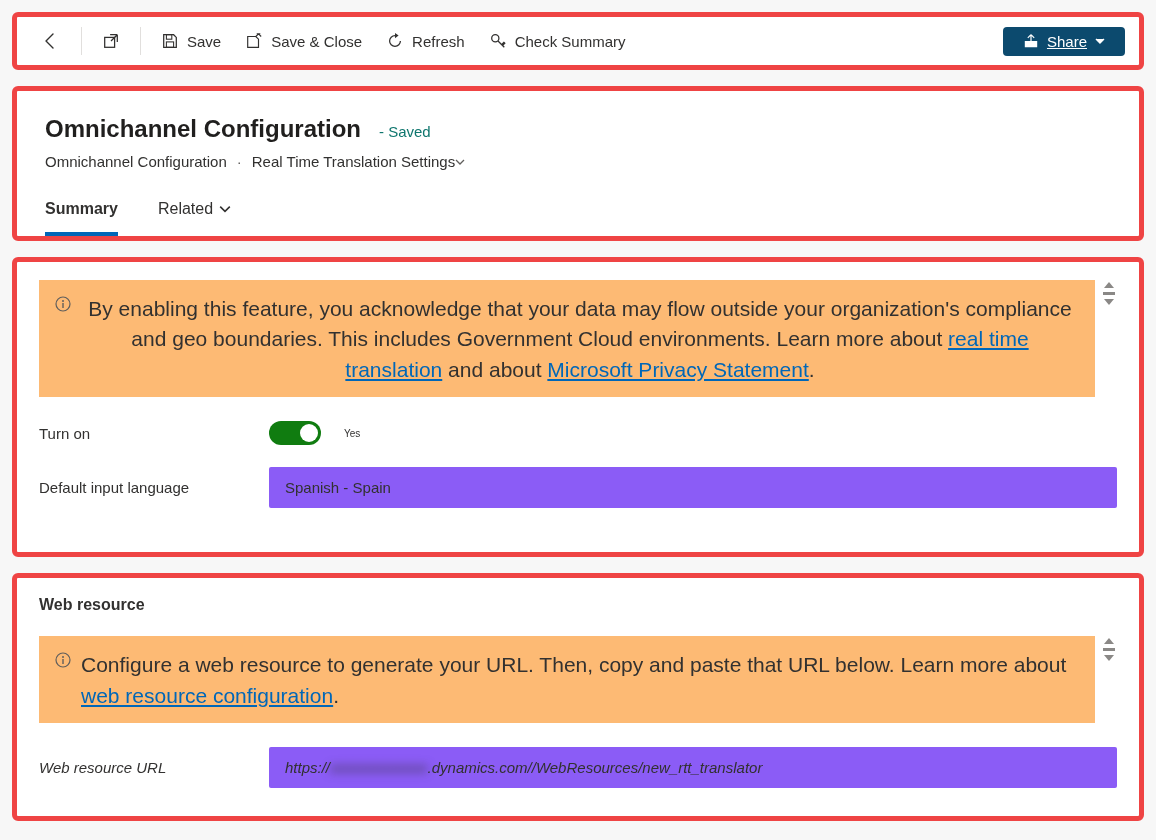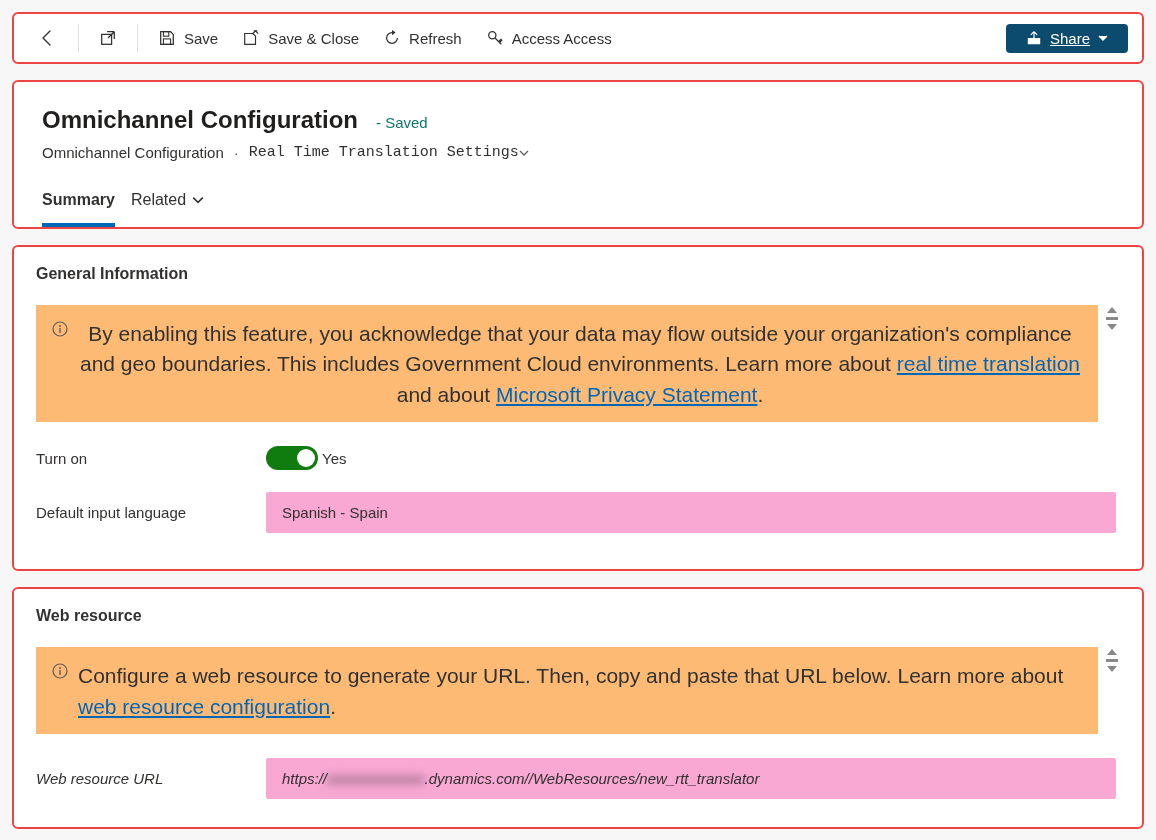--- a/index.html
+++ b/index.html
@@ -5,21 +5,21 @@
   * { box-sizing: border-box; margin: 0; padding: 0; }
   body {
     font-family: "Segoe UI", -apple-system, BlinkMacSystemFont, sans-serif;
     background: #f7f7f7;
     color: #323130;
     font-size: 14px;
     padding: 12px;
   }
   .card {
     background: #fff;
-    border: 2px solid #ef4444;
+    border: 5px solid #ef4444;
     border-radius: 6px;
     margin-bottom: 16px;
   }
   .toolbar {
     display: flex;
     align-items: center;
     padding: 8px 14px;
     gap: 4px;
   }
   .toolbar .btn {
@@ -73,21 +73,21 @@
     display: flex;
     align-items: center;
     gap: 10px;
     font-size: 15px;
     color: #323130;
     margin-bottom: 22px;
   }
   .breadcrumb .bc-sep { color: #605e5c; }
   .tabs {
     display: flex;
-    gap: 16px;
+    gap: 40px;
   }
   .tab {
     display: flex;
     align-items: center;
     gap: 6px;
     padding: 8px 0 14px 0;
     font-size: 16px;
     color: #323130;
     cursor: pointer;
     border-bottom: 4px solid transparent;
@@ -163,27 +163,27 @@
   .toggle .knob {
     position: absolute;
     right: 3px;
     top: 3px;
     width: 18px;
     height: 18px;
     background: #fff;
     border-radius: 50%;
   }
   .toggle-label {
-    margin-left: 4px;
-    font-size: 15px;
+    margin-left: 23px;
+    font-size: 10px;
   }
   .select-field, .text-field {
     flex: 1;
     max-width: 850px;
-    background: #f9a8d4;
+    background: #8b5cf6;
     border: none;
     padding: 12px 16px;
     font-size: 15px;
     color: #323130;
     font-family: inherit;
     border-radius: 2px;
   }
   .info-box.left-align { text-align: left; padding-left: 42px; }
   .blurred {
     filter: blur(5px);
@@ -240,21 +240,21 @@
       </span>
       <span>Refresh</span>
     </button>
     <button class="btn">
       <span class="icon">
         <svg width="18" height="18" viewBox="0 0 20 20">
             <circle cx="7" cy="7" r="4" stroke="#323130" stroke-width="1.4" fill="none"></circle>
             <path d="M10 10 L17 17 M14 14 L17 11 M15 15 L18 12" stroke="#323130" stroke-width="1.4" fill="none"></path>
           </svg>
       </span>
-      <span>Access Access</span>
+      <span>Check Summary</span>
     </button>
     <button class="btn primary">
       <span class="icon">
         <svg width="16" height="16" viewBox="0 0 20 20">
             <path d="M3 10 V17 H17 V10" stroke="#fff" stroke-width="1.5" fill="none"></path>
             <path d="M10 2 V12 M10 2 L6 6 M10 2 L14 6" stroke="#fff" stroke-width="1.5" fill="none"></path>
           </svg>
       </span>
       <span>Share</span>
       <span class="icon">
@@ -267,21 +267,21 @@
 </div>
 
 <div class="card header-card">
   <div class="title-row">
     <h1 class="page-title">Omnichannel Configuration</h1>
     <span class="saved-tag">- Saved</span>
   </div>
   <div class="breadcrumb">
     <span>Omnichannel Configuration</span>
     <span class="bc-sep">·</span>
-    <span style="display:inline-flex;align-items:center;font-family:Liberation Mono, monospace;">
+    <span style="display:inline-flex;align-items:center;">
       <span>Real Time Translation Settings</span>
       <span class="icon">
         <svg width="10" height="10" viewBox="0 0 10 10">
             <path d="M1 3 L5 7 L9 3" stroke="#605e5c" stroke-width="1.3" fill="none"></path>
           </svg>
       </span>
     </span>
   </div>
   <div class="tabs">
     <div class="tab active">
@@ -292,21 +292,20 @@
       <span class="icon">
         <svg width="12" height="12" viewBox="0 0 10 10">
             <path d="M1 3 L5 7 L9 3" stroke="#323130" stroke-width="1.3" fill="none"></path>
           </svg>
       </span>
     </div>
   </div>
 </div>
 
 <div class="card section-card">
-  <div class="section-title">General Information</div>
   <div class="info-box" style="position:relative;">
     <span class="info-icon icon">
       <svg width="16" height="16" viewBox="0 0 16 16">
           <circle cx="8" cy="8" r="7" stroke="#605e5c" stroke-width="1.2" fill="none"></circle>
           <circle cx="8" cy="5" r="1" fill="#605e5c"></circle>
           <rect x="7.3" y="7" width="1.4" height="5" fill="#605e5c"></rect>
         </svg>
     </span>
     <span>
       <span>By enabling this feature, you acknowledge that your data may flow outside your organization's compliance and geo boundaries. This includes Government Cloud environments. Learn more about </span>
@@ -322,21 +321,21 @@
   </div>
 
   <div class="field-row">
     <div class="field-label">Turn on</div>
     <div class="toggle">
       <div class="knob"></div>
     </div>
     <span class="toggle-label">Yes</span>
   </div>
 
-  <div class="field-row" style="margin-bottom:12px;">
+  <div class="field-row" style="margin-bottom:20px;">
     <div class="field-label">Default input language</div>
     <input class="select-field" readonly="" value="Spanish - Spain" style="">
   </div>
 </div>
 
 <div class="card section-card">
   <div class="section-title">Web resource</div>
   <div class="info-box left-align" style="position:relative;">
     <span class="info-icon icon">
       <svg width="16" height="16" viewBox="0 0 16 16">

